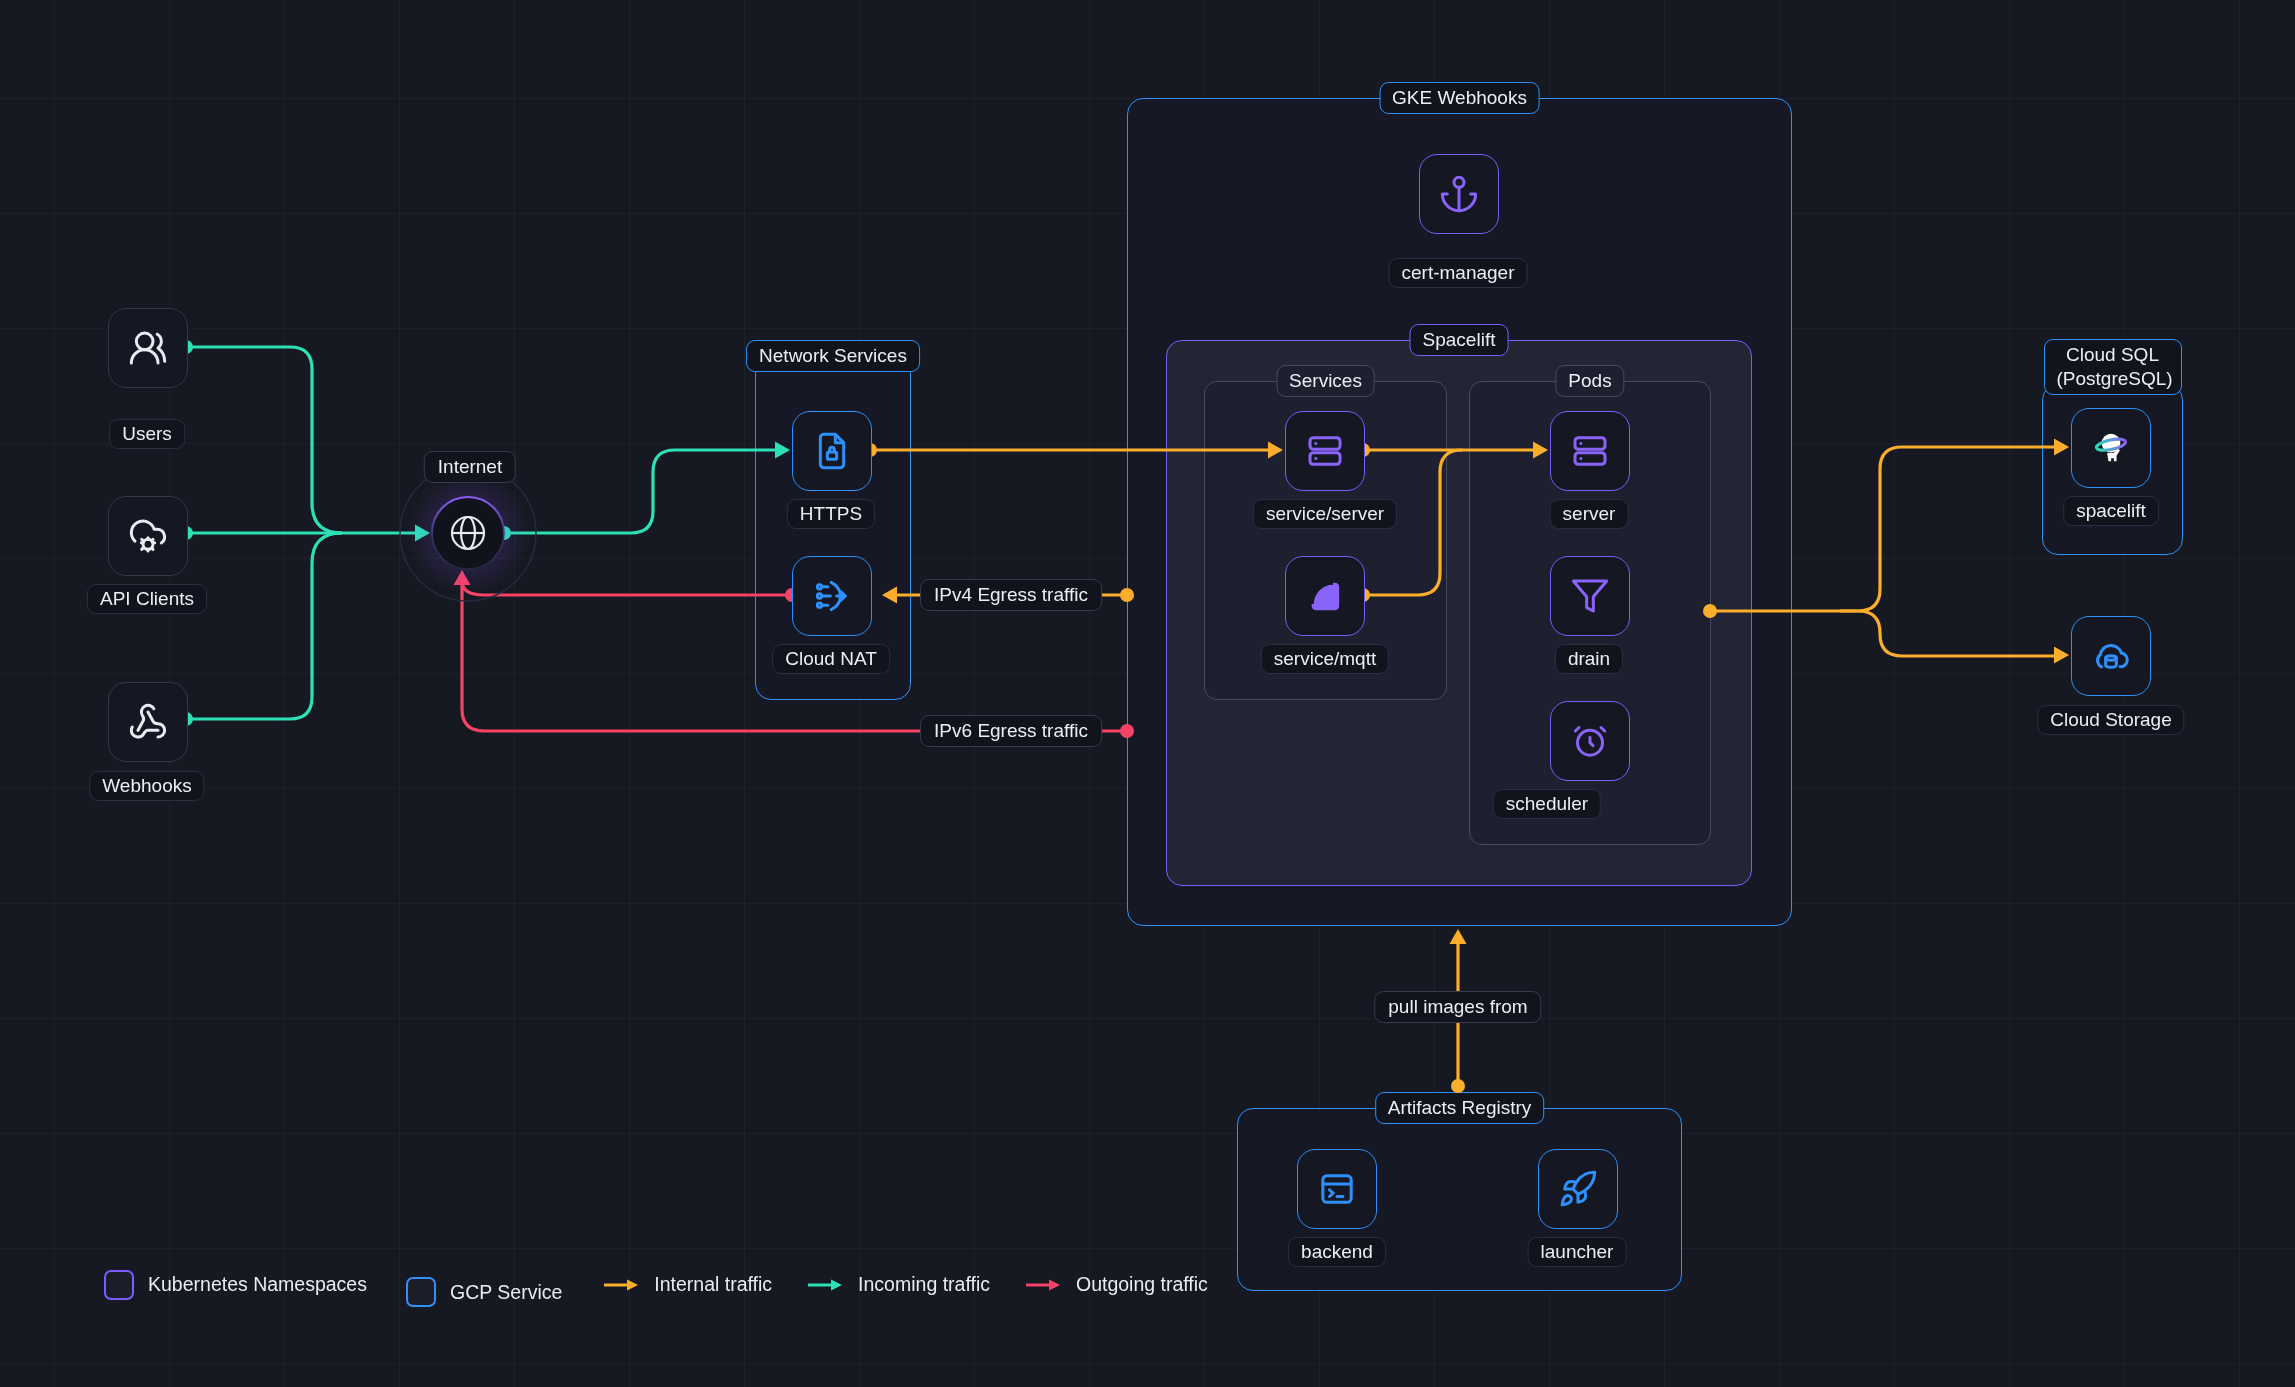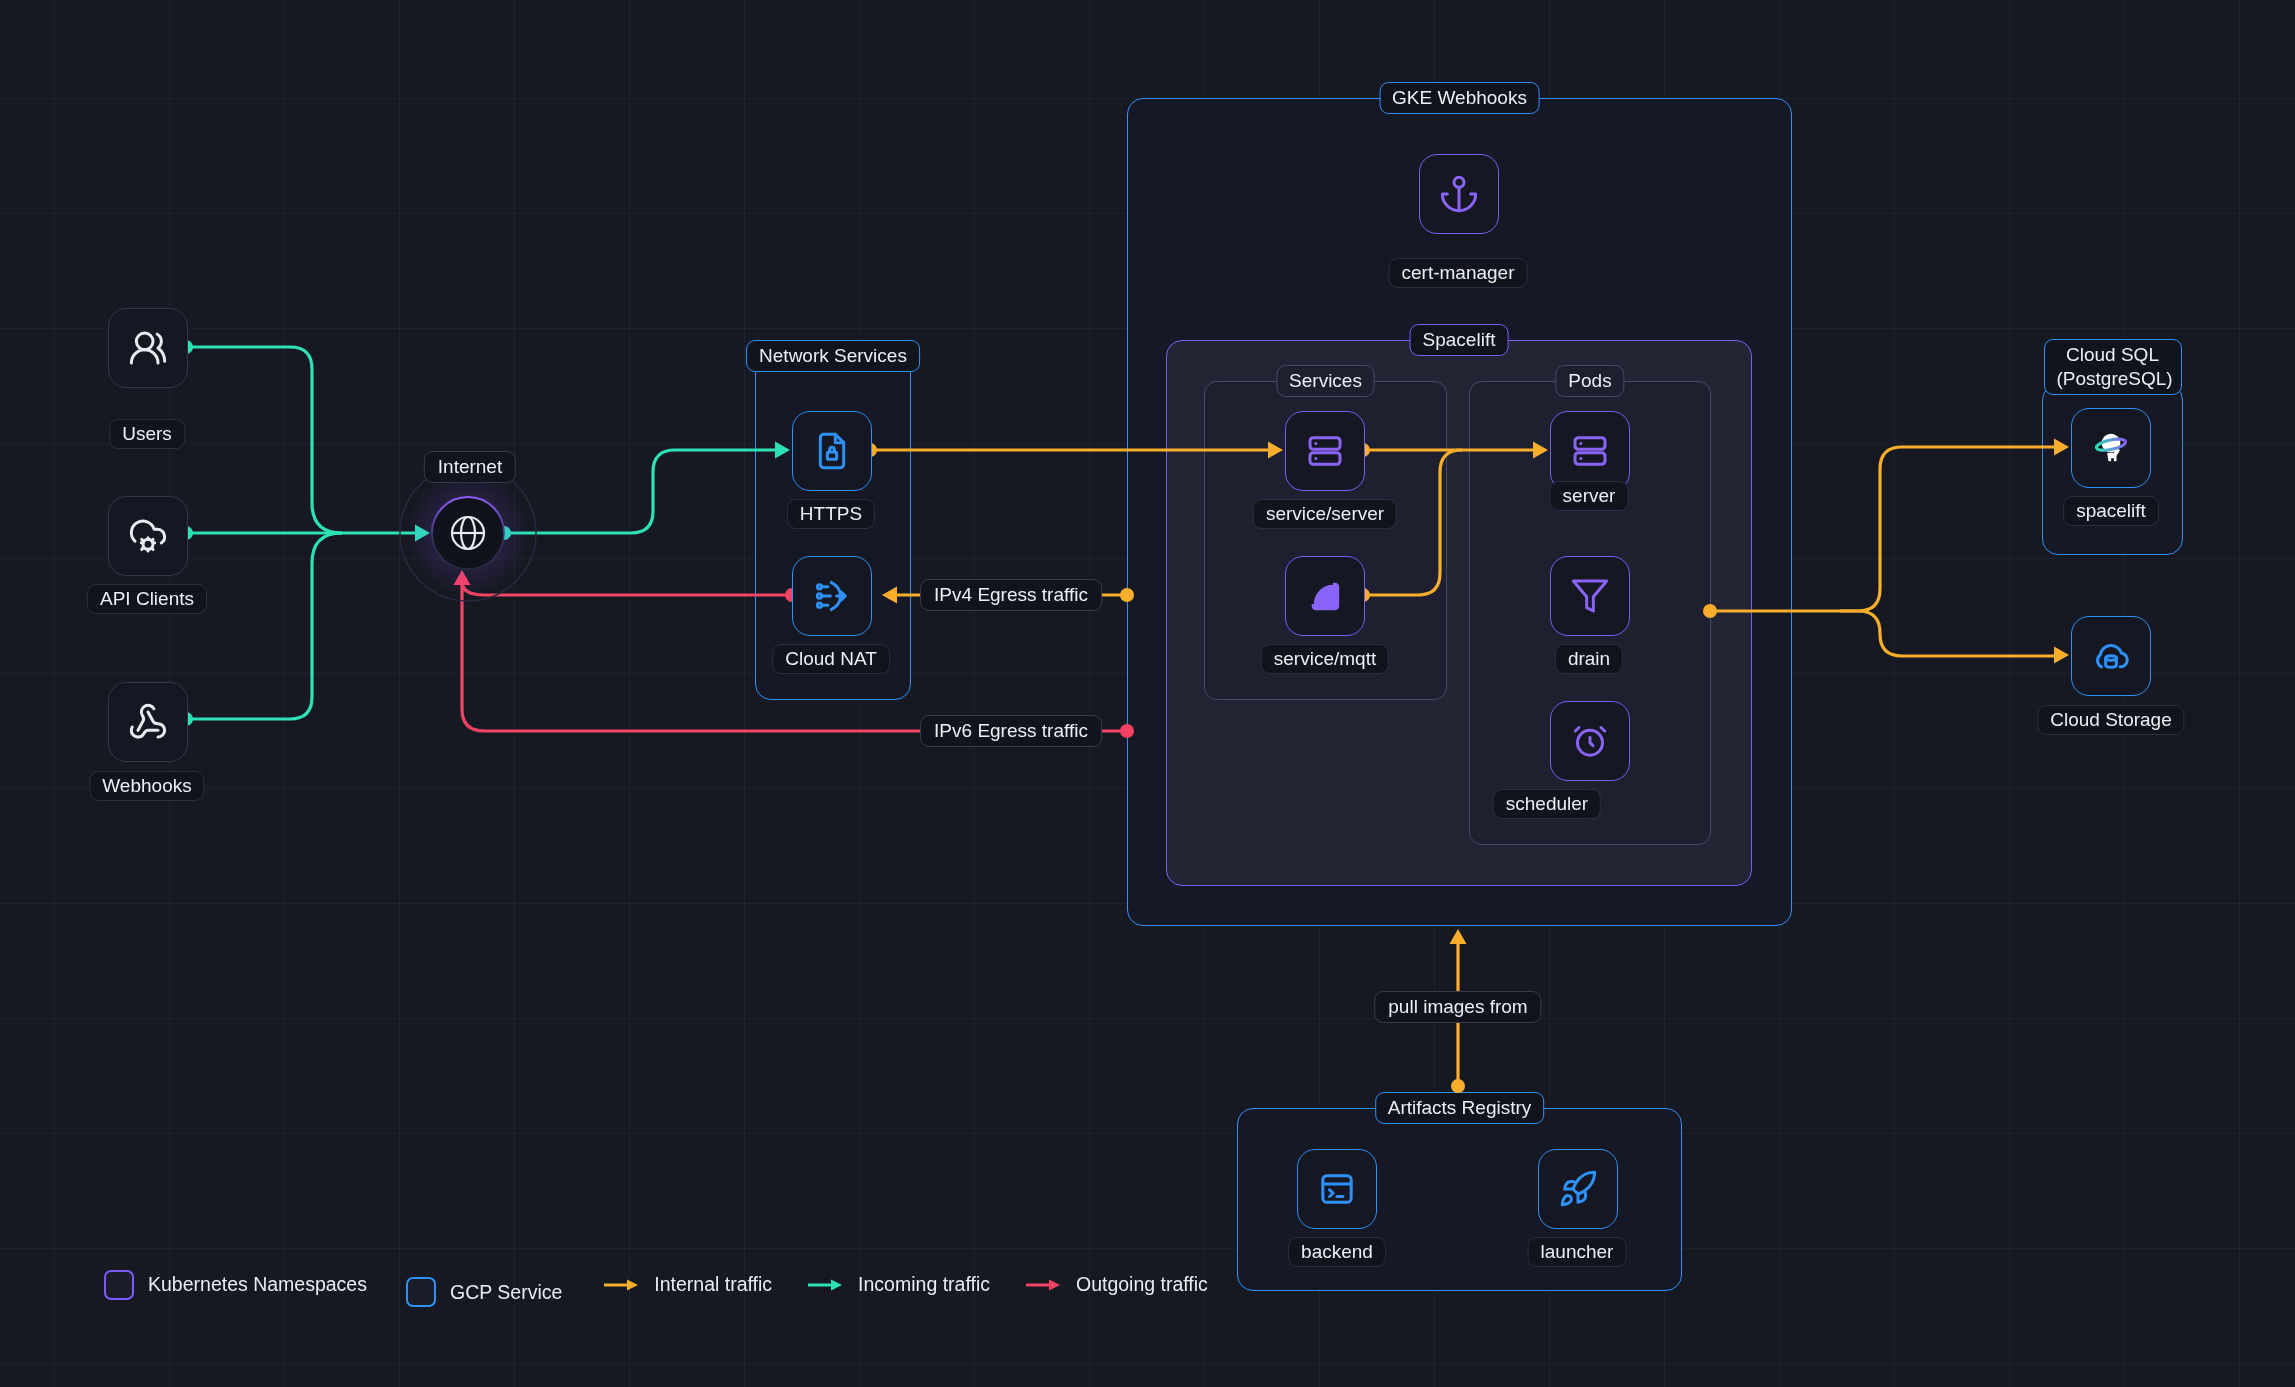--- a/index.html
+++ b/index.html
@@ -261,21 +261,21 @@
   <div class="nlabel" style="left:1325px;top:644px;">service/mqtt</div>
 
   <div class="node k8s" style="left:1550px;top:411px;">
     <svg class="icon" width="40" height="40" viewBox="0 0 24 24" fill="none" stroke="#8A63F9" stroke-width="1.8" stroke-linecap="round" stroke-linejoin="round">
       <rect x="3" y="4" width="18" height="7" rx="2"></rect>
         <rect x="3" y="13" width="18" height="7" rx="2"></rect>
       <path d="M6.5 7.5h.01"></path>
         <path d="M6.5 16.5h.01"></path>
     </svg>
   </div>
-  <div class="nlabel" style="left:1589px;top:481px;">server</div>
+  <div class="nlabel" style="left:1589px;top:499px;">server</div>
 
   <div class="node k8s" style="left:1550px;top:556px;">
     <svg class="icon" width="40" height="40" viewBox="0 0 24 24" fill="none" stroke="#8A63F9" stroke-width="1.8" stroke-linecap="round" stroke-linejoin="round">
       <path d="M22 3H2l8 9.46V19l4 2v-8.54z"></path>
     </svg>
   </div>
   <div class="nlabel" style="left:1589px;top:644px;">drain</div>
 
   <div class="node k8s" style="left:1550px;top:701px;">
     <svg class="icon" width="40" height="40" viewBox="0 0 24 24" fill="none" stroke="#8A63F9" stroke-width="1.8" stroke-linecap="round" stroke-linejoin="round">

